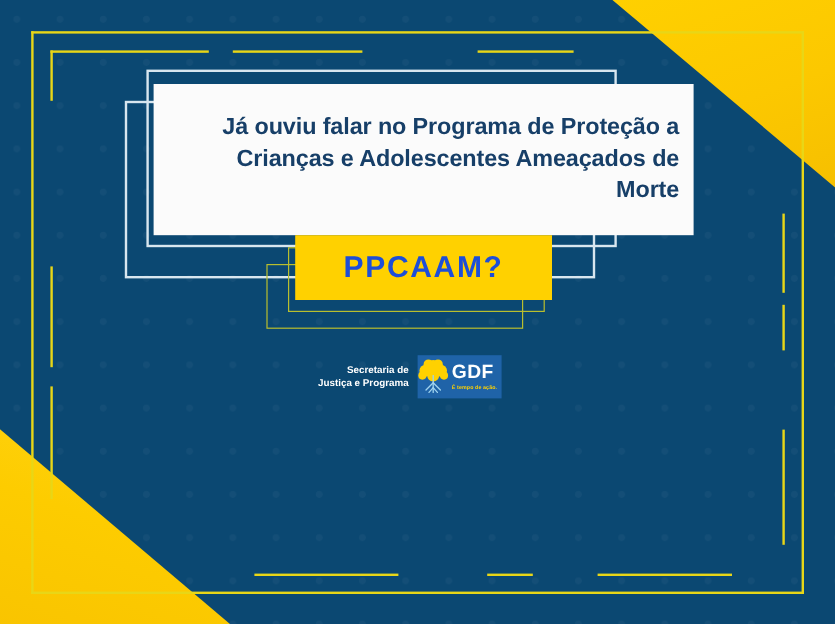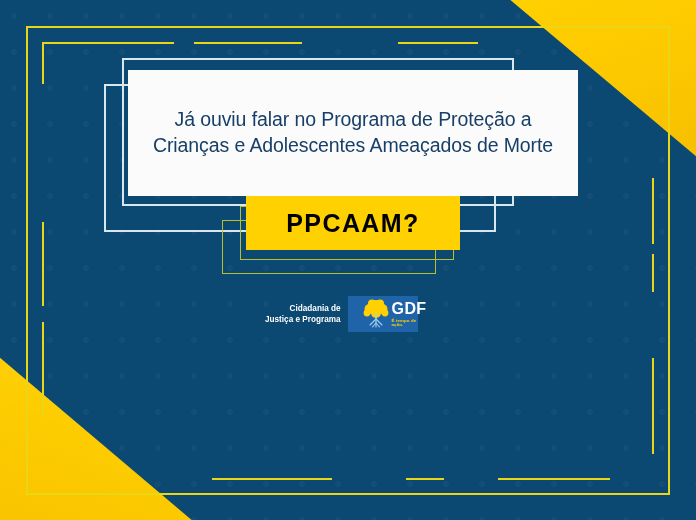--- a/index.html
+++ b/index.html
@@ -106,23 +106,23 @@
     height: 126px;
     background: #fbfbfb;
     display: flex;
     align-items: center;
     justify-content: center;
   }
   .card-title {
     margin: 0;
     color: #173f68;
     font-size: 19.5px;
-    font-weight: normal;
+    font-weight: bold;
     line-height: 1.33;
-    text-align: center;
+    text-align: right;
     letter-spacing: -0.1px;
     padding: 0 12px;
   }
 
   
   .banner-stack { position: absolute; left: 222px; top: 206px; }
   .banner-outline {
     position: absolute;
     border: 1.6px solid #b9bf2e;
     box-sizing: border-box;
@@ -136,21 +136,21 @@
     top: -10px;
     width: 214px;
     height: 54px;
     background: #ffd100;
     display: flex;
     align-items: center;
     justify-content: center;
   }
   .banner-text {
     margin: 0;
-    color: #000000;
+    color: #1d4ed8;
     font-size: 25px;
     font-weight: bold;
     letter-spacing: 1.4px;
   }
 
   
   .logo-lockup {
     position: absolute;
     left: 265px;
     top: 296px;
@@ -166,21 +166,21 @@
     text-align: right;
     white-space: nowrap;
   }
   .gdf-badge {
     width: 70px;
     height: 36px;
     background: #1f63a8;
     display: flex;
     align-items: center;
     gap: 3px;
-    padding: 0 15px;
+    padding: 0 0;
     box-sizing: border-box;
   }
   .gdf-tree { width: 26px; height: 30px; flex: 0 0 auto; }
   .gdf-words { display: flex; flex-direction: column; line-height: 1; }
   .gdf-words .big {
     color: #ffffff;
     font-size: 16px;
     font-weight: bold;
     letter-spacing: 0.4px;
   }
@@ -236,21 +236,21 @@
   <div class="banner-stack">
     <div class="banner-outline b-back-a"></div>
     <div class="banner-outline b-back-b"></div>
     <div class="banner-yellow">
       <p class="banner-text">PPCAAM?</p>
     </div>
   </div>
 
   <div class="logo-lockup">
     <div class="sec-text">
-      <div>Cidadania de</div>
+      <div>Secretaria de</div>
       <div>Justiça e Programa</div>
     </div>
 
     <div class="gdf-badge">
       <svg class="gdf-tree" viewBox="0 0 26 30">
         <g fill="#ffd100">
           <circle cx="13" cy="8" r="7"></circle>
           <circle cx="6.5" cy="10" r="5"></circle>
           <circle cx="19.5" cy="10" r="5"></circle>
           <circle cx="9" cy="4.5" r="4"></circle>

